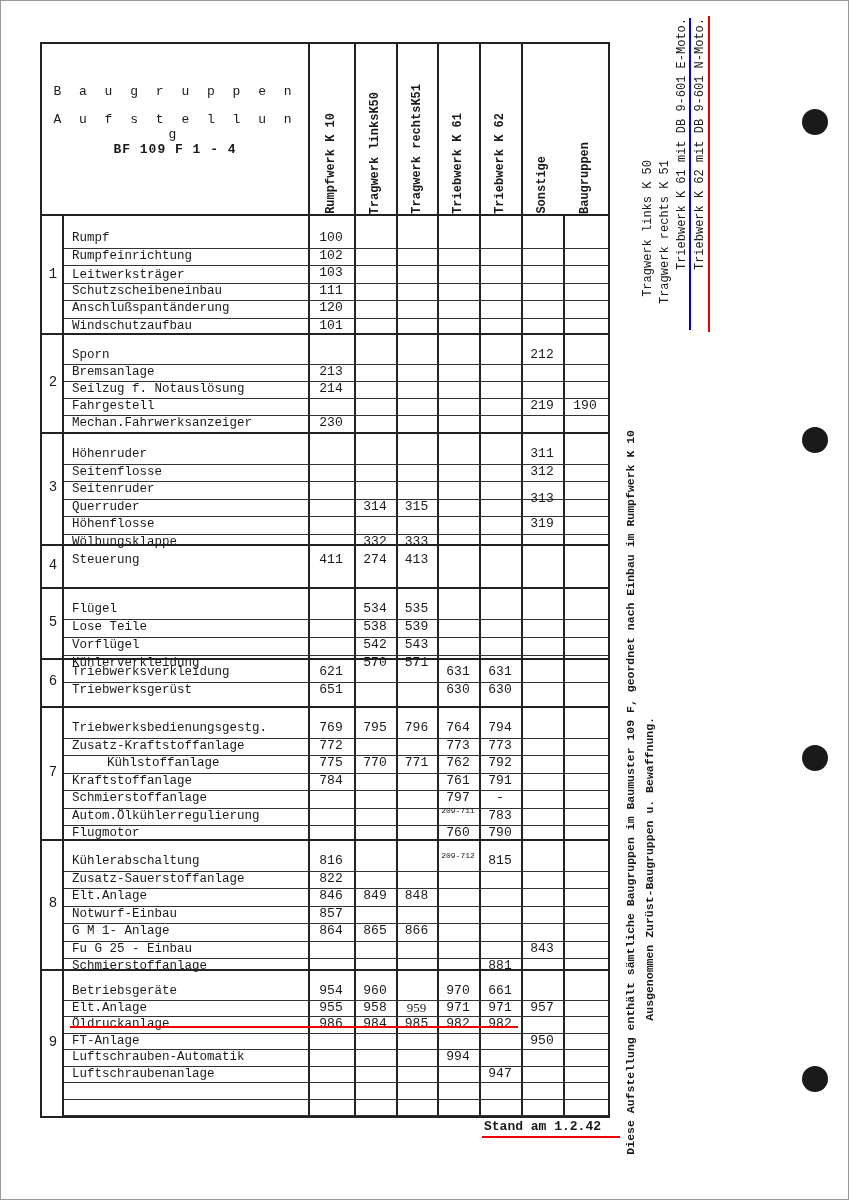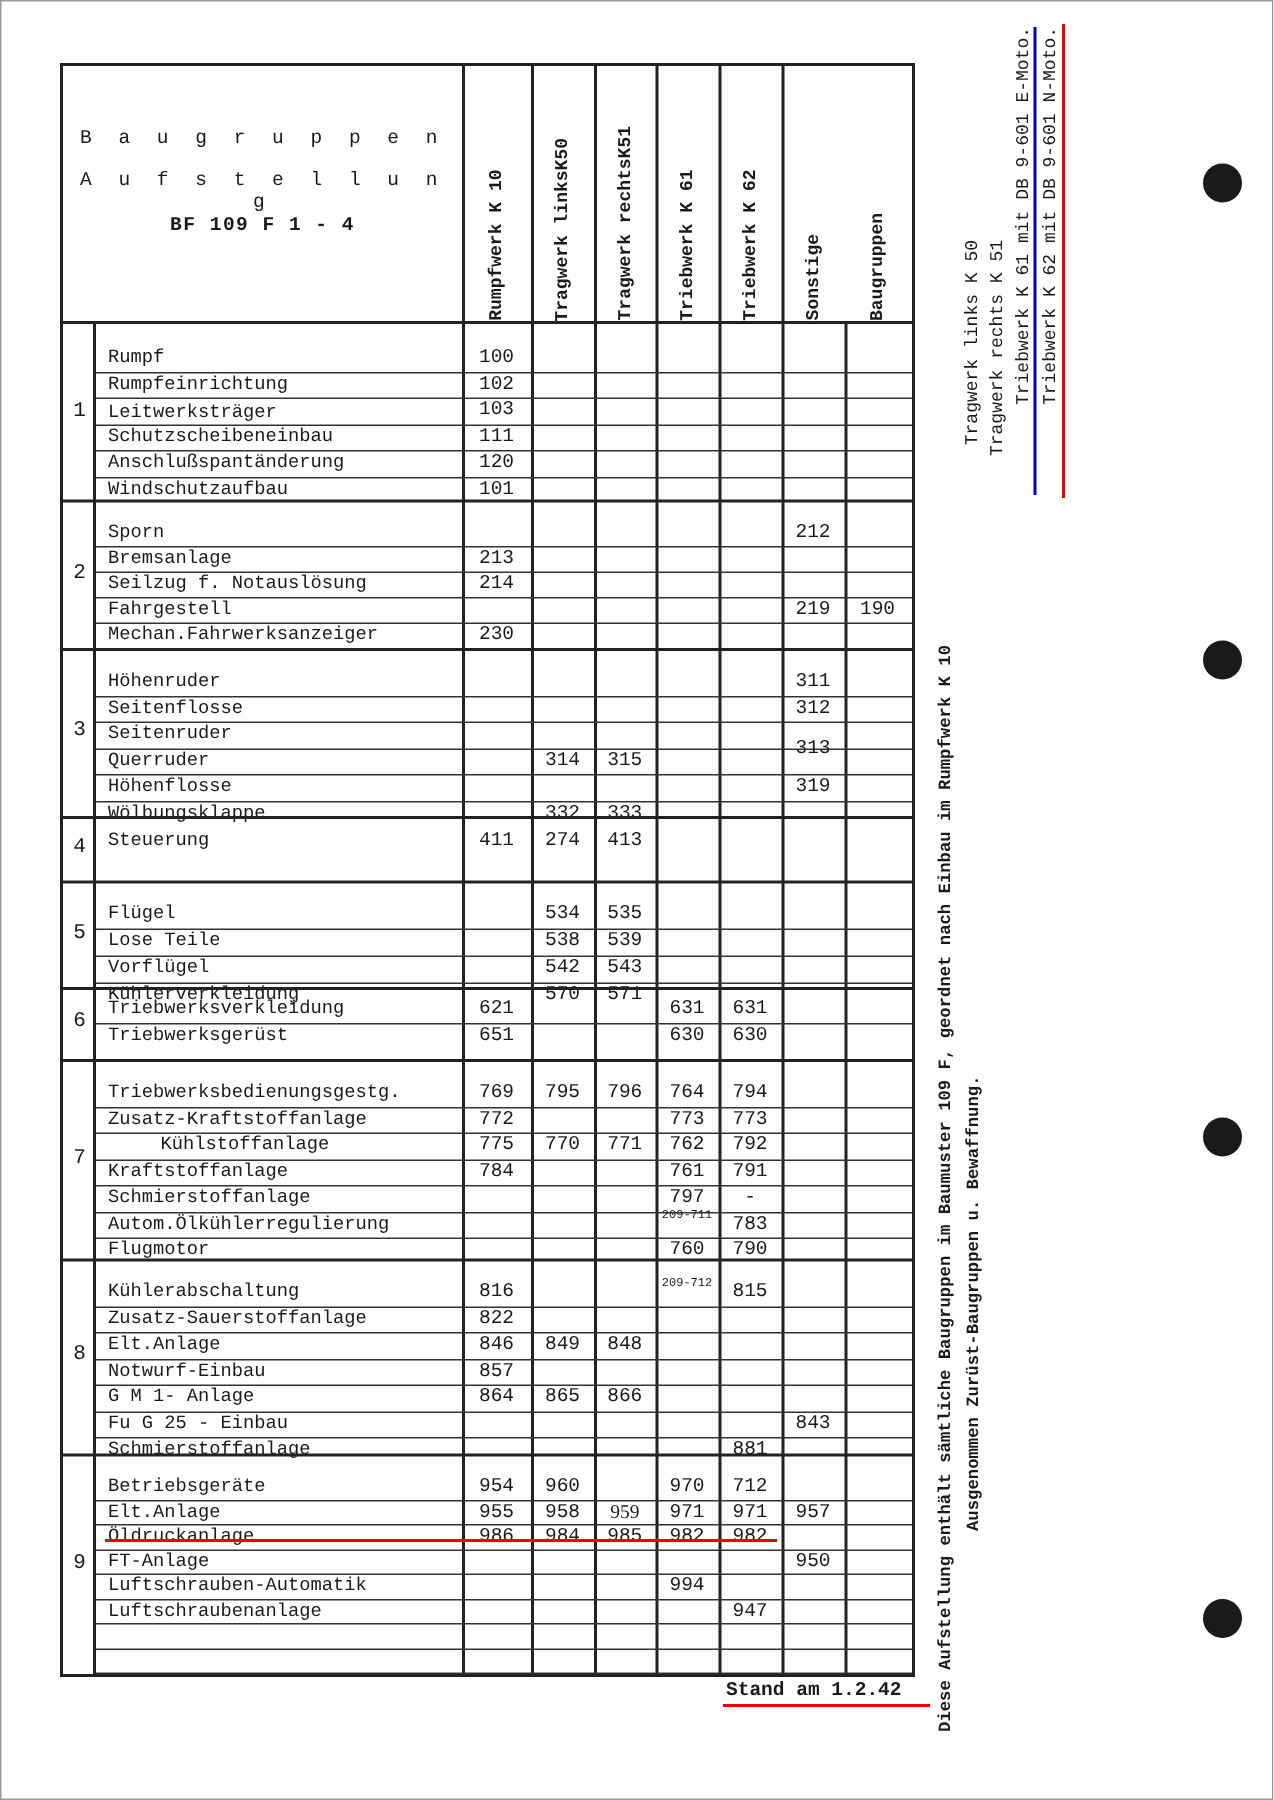--- a/index.html
+++ b/index.html
@@ -220,21 +220,21 @@
     <div class="cell" style="left: 480px; top: 896.5px;">843</div>
     <div class="rowlabel" style="top: 915px;">Schmierstoffanlage</div>
     <div class="cell" style="left: 438px; top: 914px;">881</div>
     <div class="hline" style="left: 0px; right: 0px; top: 925px;"></div>
     <div class="grpnum" style="top: 989.5px;">9</div>
     <div class="rowlabel" style="top: 940px;">Betriebsgeräte</div>
     <div class="hline thin" style="left: 22px; right: 0px; top: 955.5px;"></div>
     <div class="cell" style="left: 269px; top: 939px;">954</div>
     <div class="cell" style="left: 313px; top: 939px;">960</div>
     <div class="cell" style="left: 396px; top: 939px;">970</div>
-    <div class="cell" style="left: 438px; top: 939px;">712</div>
+    <div class="cell" style="left: 438px; top: 939px;">661</div>
     <div class="rowlabel" style="top: 956.5px;">Elt.Anlage</div>
     <div class="hline thin" style="left: 22px; right: 0px; top: 972px;"></div>
     <div class="cell" style="left: 269px; top: 955.5px;">955</div>
     <div class="cell" style="left: 313px; top: 955.5px;">958</div>
     <div class="cell" style="left: 354.5px; top: 955.5px; font-family: Liberation Serif, serif;">959</div>
     <div class="cell" style="left: 396px; top: 955.5px;">971</div>
     <div class="cell" style="left: 438px; top: 955.5px;">971</div>
     <div class="cell" style="left: 480px; top: 955.5px;">957</div>
     <div class="rowlabel" style="top: 973px;">Öldruckanlage</div>
     <div class="hline thin" style="left: 22px; right: 0px; top: 988.5px;"></div>

